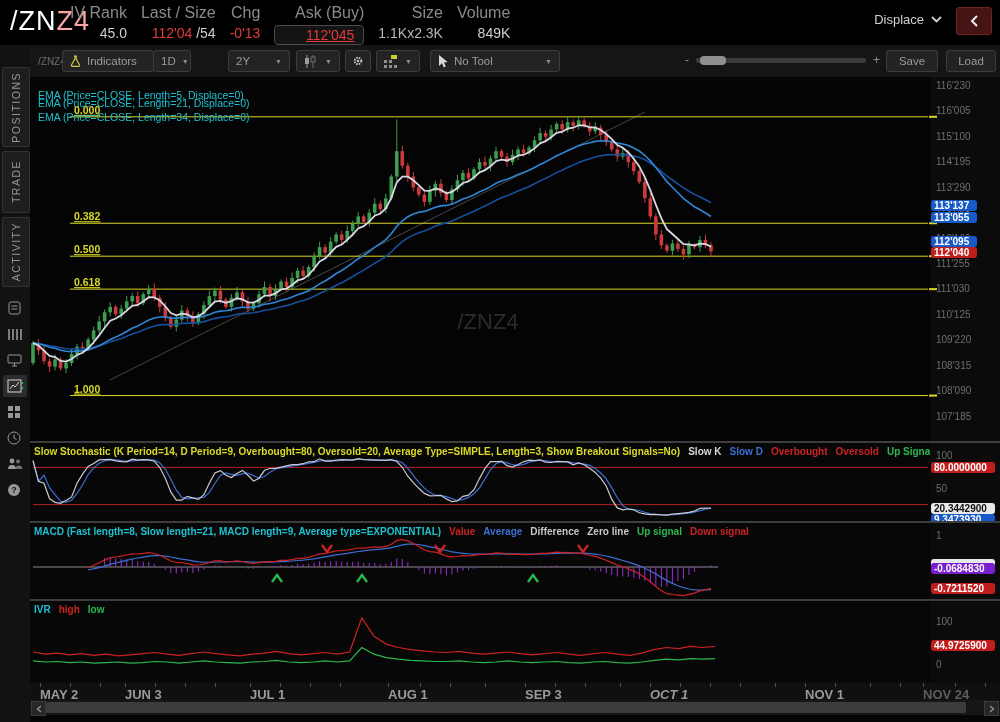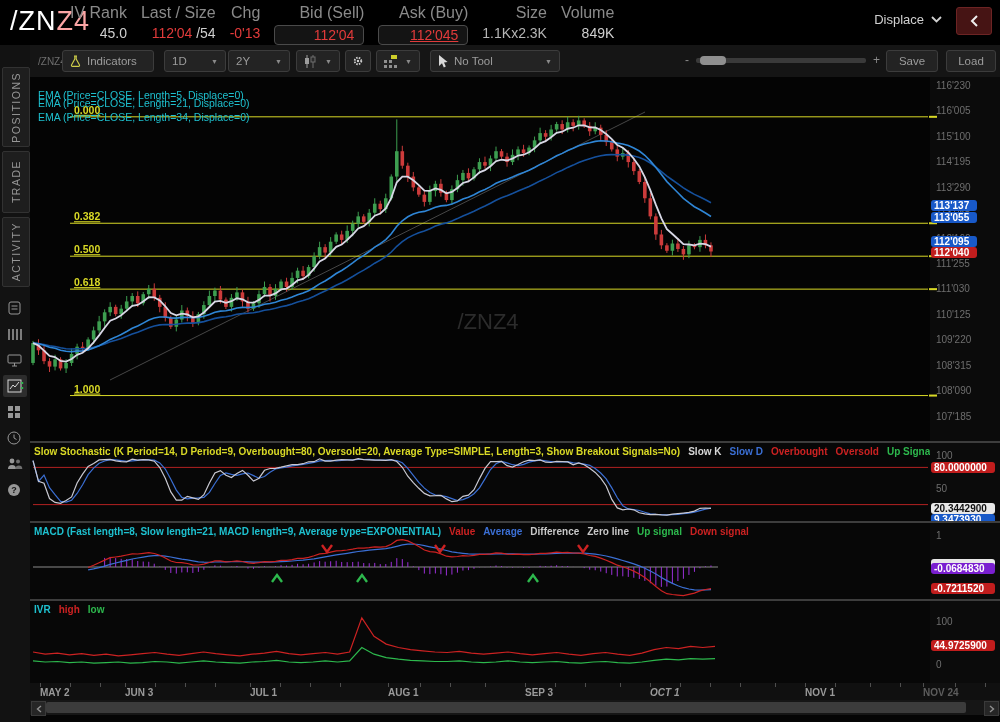--- a/index.html
+++ b/index.html
@@ -38,21 +38,21 @@
   #slider-thumb{position:absolute;left:4px;top:-2px;width:26px;height:9px;background:#8f8f8f;border-radius:4px;}
   .zbtn{position:absolute;top:8px;color:#8a8a8a;font-size:12px;}
   
   #chartwrap{left:30px;top:77px;width:970px;height:645px;background:#050505;}
   .panel{position:absolute;left:0;width:970px;}
   .pdiv{position:absolute;left:0;width:970px;height:2px;background:#3d3d3d;}
   .legend-line{position:absolute;font-size:10.5px;color:#1ec0cf;white-space:nowrap;}
   svg text{font-family:"Liberation Sans",sans-serif;}
   
   #taxis{left:0;top:606px;width:970px;height:17px;background:#101010;}
-  .tlbl{position:absolute;top:4px;font-size:10px;font-weight:bold;color:#9a9a9a;white-space:nowrap;}
+  .tlbl{position:absolute;top:4px;font-size:13px;font-weight:bold;color:#9a9a9a;white-space:nowrap;}
   .tlbl.dim{color:#5d5d5d;}
   .tick{position:absolute;top:0;width:1px;height:4px;background:#4e4e4e;}
   #hscroll{left:0;top:623px;width:970px;height:15px;background:#161616;}
   #hthumb{position:absolute;left:16px;top:2px;width:920px;height:11px;background:#3c3c3c;border-radius:2px;}
   .sarrow{position:absolute;top:1px;width:13px;height:13px;background:#262626;border:1px solid #3a3a3a;
           display:flex;align-items:center;justify-content:center;}
 </style>
 </head>
 <body>
 
@@ -65,24 +65,20 @@
       </div>
       <div class="stat">
         <div class="lb">Last / Size</div>
         <div class="vl" style="color: rgb(226, 59, 59);">112'04<span class="sfx"> /54</span></div>
       </div>
       <div class="stat">
         <div class="lb">Chg</div>
         <div class="vl" style="color: rgb(226, 59, 59);">-0'13</div>
       </div>
       <div class="stat boxed">
-        <div class="lb">Bid (Sell)</div>
-        <div class="vl" style="color: rgb(226, 59, 59);">112'04</div>
-      </div>
-      <div class="stat boxed">
         <div class="lb">Ask (Buy)</div>
         <div class="vl" style="color: rgb(226, 59, 59); text-decoration: underline;">112'045</div>
       </div>
       <div class="stat">
         <div class="lb">Size</div>
         <div class="vl" style="color: rgb(181, 181, 181);">1.1Kx2.3K</div>
       </div>
       <div class="stat">
         <div class="lb">Volume</div>
         <div class="vl" style="color: rgb(207, 207, 207);">849K</div>
@@ -172,21 +168,21 @@
   </div>
 
 <div id="toolbar" class="abs">
   <span id="tb-sym">/ZNZ4</span>
   <div class="tbtn" style="left:32px;width:92px;">
     <svg width="11" height="12" viewBox="0 0 11 12">
         <path d="M4 1 h3 M4.8 1 v3 L1.5 10 a1 1 0 0 0 .9 1.4 h6.2 a1 1 0 0 0 .9-1.4 L6.2 4 V1" stroke="#cfcf4a" stroke-width="1.1" fill="none"></path>
       </svg>
     <span>Indicators</span>
   </div>
-  <div class="tbtn" style="left:134px;width:62px;">
+  <div class="tbtn" style="left:123px;width:38px;">
     <span>1D</span>
     <span class="chev" style="margin-left:auto;">▼</span>
   </div>
   <div class="tbtn" style="left:198px;width:62px;">
     <span>2Y</span>
     <span class="chev" style="margin-left:auto;">▼</span>
   </div>
   <div class="tbtn" style="left:266px;width:44px;">
     <svg width="12" height="13" viewBox="0 0 12 13">
       <line x1="3" y1="0" x2="3" y2="13" stroke="#9c9c9c" stroke-width="1"></line>

